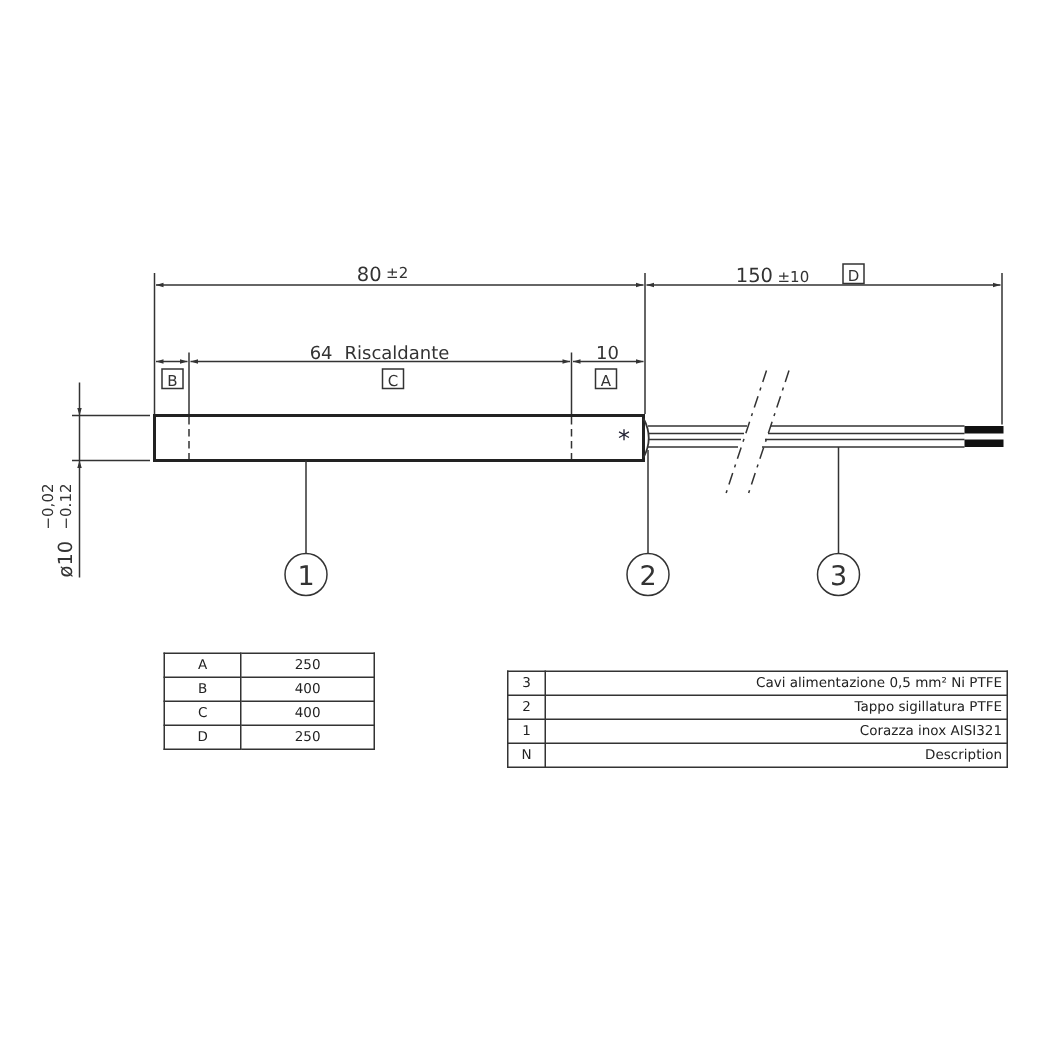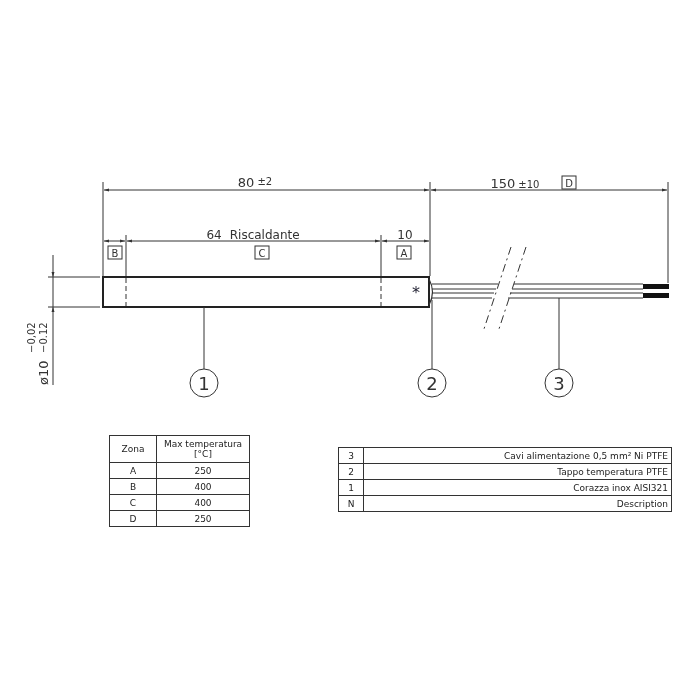--- a/index.html
+++ b/index.html
@@ -114,27 +114,20 @@
     <line x1="559" y1="298" x2="559" y2="369"></line>
     <circle cx="559" cy="383" r="14"></circle>
   </g>
   <text class="dim-text" x="204" y="390" font-size="18" text-anchor="middle">1</text>
   <text class="dim-text" x="432" y="390" font-size="18" text-anchor="middle">2</text>
   <text class="dim-text" x="559" y="390" font-size="18" text-anchor="middle">3</text>
 </svg>
 
 <table class="tbl" id="zone-table">
   <tbody>
-      <tr class="hdr">
-    <td class="c1">Zona</td>
-    <td>
-      <span>Max temperatura</span><br>
-      <span>[°C]</span>
-    </td>
-  </tr>
   <tr>
         <td>A</td>
         <td>250</td>
       </tr>
   <tr>
         <td>B</td>
         <td>400</td>
       </tr>
   <tr>
         <td>C</td>
@@ -148,21 +141,21 @@
   </table>
 
 <table class="tbl" id="parts-table">
   <tbody>
       <tr>
         <td class="n">3</td>
         <td class="desc">Cavi alimentazione 0,5 mm² Ni PTFE</td>
       </tr>
   <tr>
         <td class="n">2</td>
-        <td class="desc">Tappo temperatura PTFE</td>
+        <td class="desc">Tappo sigillatura PTFE</td>
       </tr>
   <tr>
         <td class="n">1</td>
         <td class="desc">Corazza inox AISI321</td>
       </tr>
   <tr>
         <td class="n">N</td>
         <td class="center">Description</td>
       </tr>
 </tbody>

